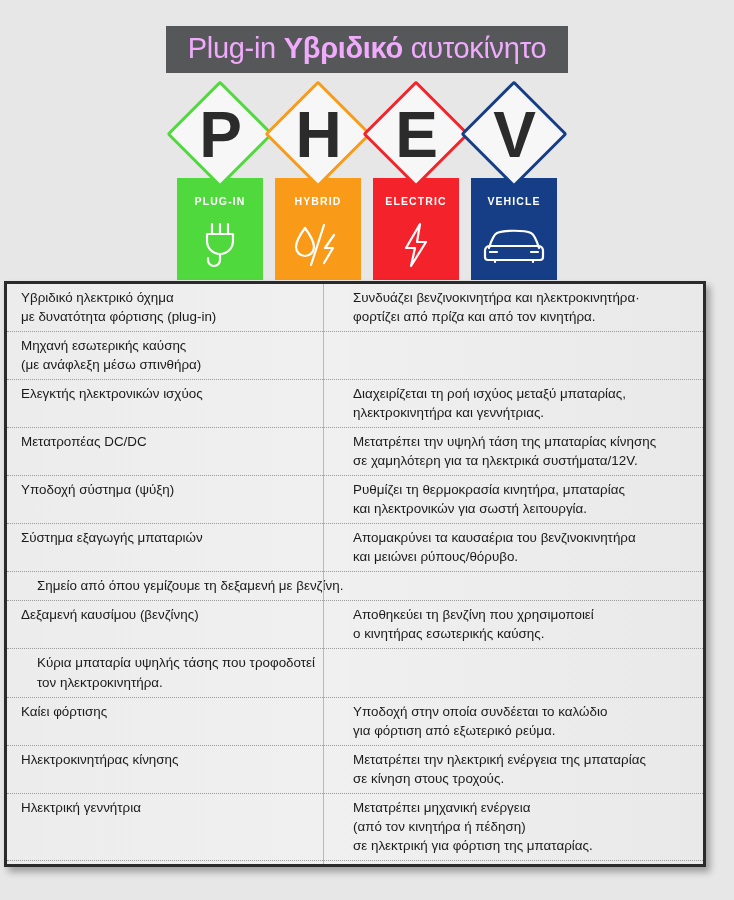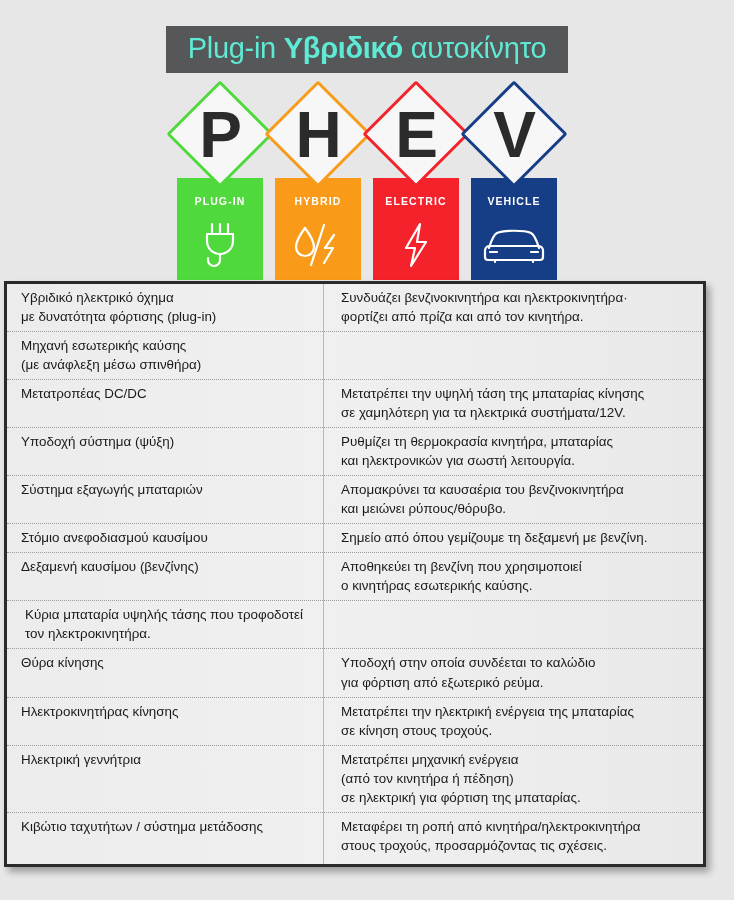--- a/index.html
+++ b/index.html
@@ -17,21 +17,21 @@
   #title-wrap {
     position: absolute;
     top: 26px;
     left: 0;
     width: 734px;
     display: flex;
     justify-content: center;
   }
   #title-bar {
     background: #555759;
-    color: #5eead4;
+    color: #f0abfc;
     padding: 7px 22px 9px 22px;
     font-size: 29px;
     line-height: 1.06;
     letter-spacing: -0.3px;
     white-space: nowrap;
   }
   #title-bar .bold { font-weight: bold; }
 
   
   #phev-banner {
@@ -141,21 +141,21 @@
   .t-cell-left {
     width: 316px;
     padding: 4px 10px 5px 14px;
     font-size: 13.4px;
     line-height: 1.42;
     color: #1a1a1a;
     white-space: pre-line;
   }
   .t-cell-right {
     flex: 1;
-    padding: 4px 8px 5px 18px;
+    padding: 4px 8px 5px 30px;
     font-size: 13.4px;
     line-height: 1.42;
     color: #1a1a1a;
     white-space: pre-line;
   }
 </style>
 </head>
 <body>
 
 <div id="title-wrap">
@@ -226,49 +226,53 @@
           <div class="t-cell-left">Υβριδικό ηλεκτρικό όχημα
 με δυνατότητα φόρτισης (plug-in)</div>
           <div class="t-cell-right">Συνδυάζει βενζινοκινητήρα και ηλεκτροκινητήρα·
 φορτίζει από πρίζα και από τον κινητήρα.</div>
         </div>
         <div class="t-row">
           <div class="t-cell-left">Μηχανή εσωτερικής καύσης
 (με ανάφλεξη μέσω σπινθήρα)</div>
         </div>
         <div class="t-row">
+          <div class="t-cell-left">Ελεγκτής ηλεκτρονικών ισχύος</div>
+          <div class="t-cell-right">Διαχειρίζεται τη ροή ισχύος μεταξύ μπαταρίας,
+ηλεκτροκινητήρα και γεννήτριας.</div>
+        </div>
+        <div class="t-row">
           <div class="t-cell-left">Μετατροπέας DC/DC</div>
           <div class="t-cell-right">Μετατρέπει την υψηλή τάση της μπαταρίας κίνησης
 σε χαμηλότερη για τα ηλεκτρικά συστήματα/12V.</div>
         </div>
         <div class="t-row">
           <div class="t-cell-left">Υποδοχή σύστημα (ψύξη)</div>
           <div class="t-cell-right">Ρυθμίζει τη θερμοκρασία κινητήρα, μπαταρίας
 και ηλεκτρονικών για σωστή λειτουργία.</div>
         </div>
         <div class="t-row">
           <div class="t-cell-left">Σύστημα εξαγωγής μπαταριών</div>
           <div class="t-cell-right">Απομακρύνει τα καυσαέρια του βενζινοκινητήρα
 και μειώνει ρύπους/θόρυβο.</div>
         </div>
         <div class="t-row">
-          <div class="t-cell-left">Στόμιο ανεφοδιασμού καυσίμου</div>
           <div class="t-cell-right">Σημείο από όπου γεμίζουμε τη δεξαμενή με βενζίνη.</div>
         </div>
         <div class="t-row">
           <div class="t-cell-left">Δεξαμενή καυσίμου (βενζίνης)</div>
           <div class="t-cell-right">Αποθηκεύει τη βενζίνη που χρησιμοποιεί
 ο κινητήρας εσωτερικής καύσης.</div>
         </div>
         <div class="t-row">
           <div class="t-cell-right">Κύρια μπαταρία υψηλής τάσης που τροφοδοτεί
 τον ηλεκτροκινητήρα.</div>
         </div>
         <div class="t-row">
-          <div class="t-cell-left">Θύρα κίνησης</div>
+          <div class="t-cell-left">Καίει φόρτισης</div>
           <div class="t-cell-right">Υποδοχή στην οποία συνδέεται το καλώδιο
 για φόρτιση από εξωτερικό ρεύμα.</div>
         </div>
         <div class="t-row">
           <div class="t-cell-left">Ηλεκτροκινητήρας κίνησης</div>
           <div class="t-cell-right">Μετατρέπει την ηλεκτρική ενέργεια της μπαταρίας
 σε κίνηση στους τροχούς.</div>
         </div>
         <div class="t-row">
           <div class="t-cell-left">Ηλεκτρική γεννήτρια</div>

